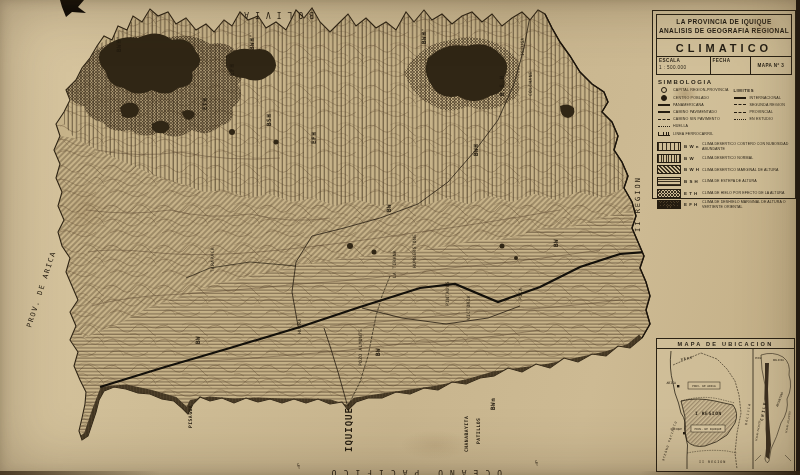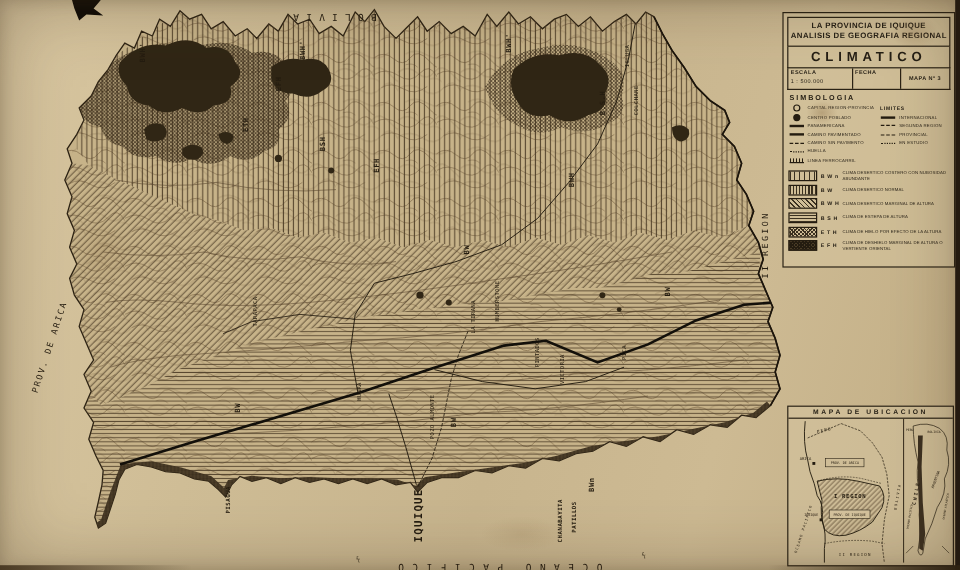--- a/index.html
+++ b/index.html
@@ -9,21 +9,21 @@
   .vignette{position:absolute;inset:0;pointer-events:none;
     box-shadow:inset 0 0 60px rgba(60,44,24,.35), inset 0 0 12px rgba(60,44,24,.25);}
   .edge-strip{position:absolute;right:0;top:0;width:4px;height:475px;background:#241a10;}
   .bottom-shade{position:absolute;left:0;bottom:0;width:800px;height:4px;
     background:linear-gradient(90deg,#4a3a24,transparent 20%,transparent 80%,#2e2212);}
   .stain{position:absolute;border-radius:50%;pointer-events:none;}
   svg{position:absolute;left:0;top:0;}
   text{font-family:"DejaVu Sans Mono",monospace;fill:#241c10;}
 
   
-  .panel{position:absolute;left:652px;top:10px;width:144px;height:213px;
+  .panel{position:absolute;left:652px;top:10px;width:144px;height:189px;
     border:1.5px solid #2a2214;background:rgba(213,196,158,.55);box-sizing:border-box;padding:3px;}
   .tbox{border:1px solid #2a2214;text-align:center;padding:2px 1px;}
   .t1{font-size:6.5px;font-weight:bold;letter-spacing:.4px;line-height:1.45;}
   .climatico{border:1px solid #2a2214;border-top:none;text-align:center;padding:3px 0 2px;
     font-size:11px;font-weight:bold;letter-spacing:4px;}
   .meta{border:1px solid #2a2214;border-top:none;display:flex;height:17px;}
   .meta>div{box-sizing:border-box;padding:1px 2px;font-size:4.6px;font-weight:bold;letter-spacing:.4px;}
   .m-escala{width:40%;border-right:1px solid #2a2214;}
   .m-fecha{width:30%;border-right:1px solid #2a2214;}
   .m-mapa{width:30%;display:flex;align-items:center;justify-content:center;font-size:5px;}

